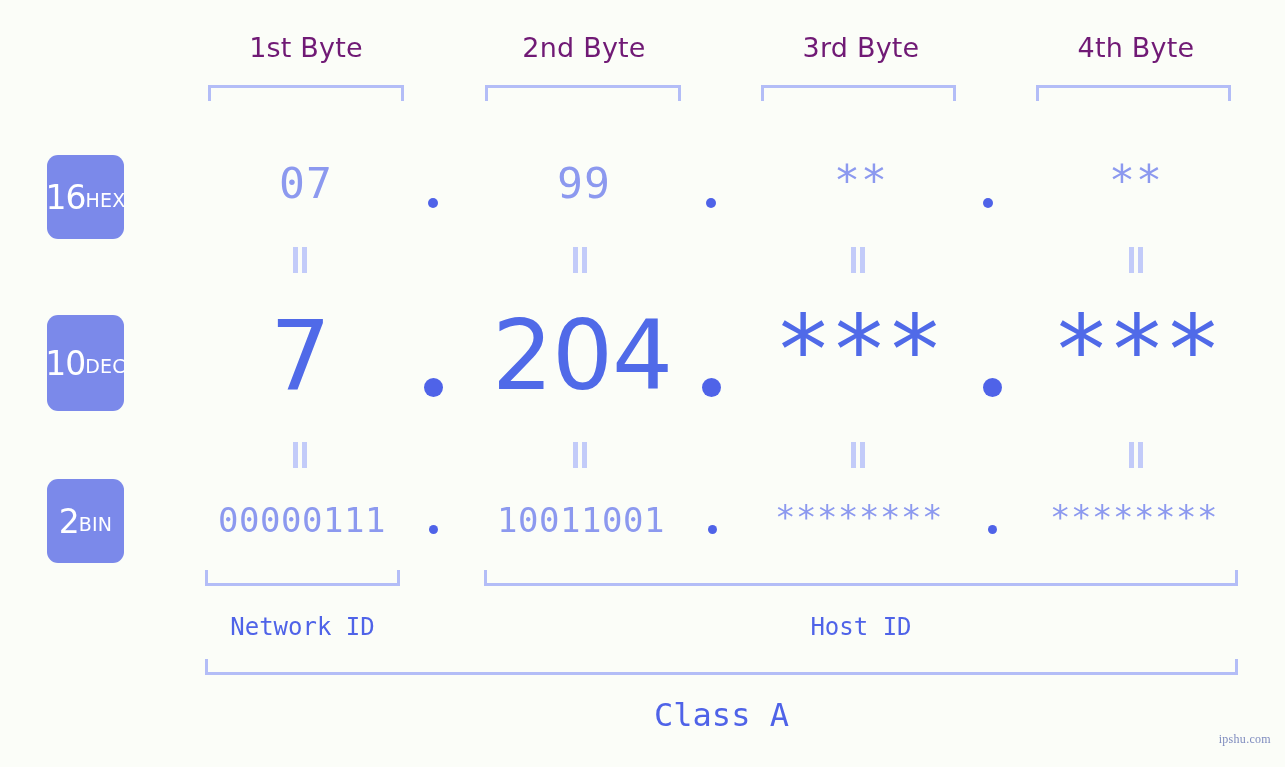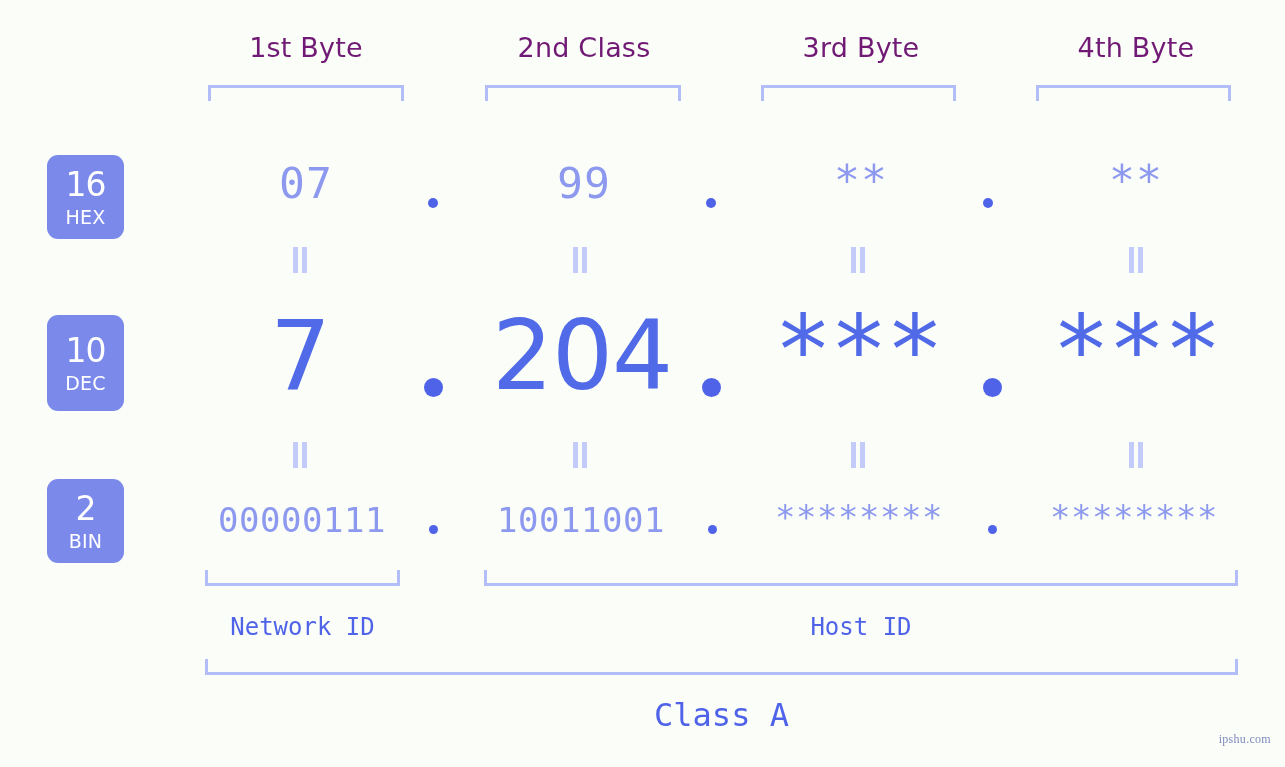--- a/index.html
+++ b/index.html
@@ -49,21 +49,21 @@
   
   .radix-badge {
     position: absolute;
     left: 47px;
     width: 77px;
     background: #7b89ea;
     border-radius: 11px;
     color: #ffffff;
     text-align: center;
     display: flex;
-    flex-direction: column;
+    flex-direction: row;
     align-items: center;
     justify-content: center;
     line-height: 1;
   }
   .radix-badge .num {
     font-size: 33px;
     font-weight: 400;
     letter-spacing: -1px;
   }
   .radix-badge .name {
@@ -177,21 +177,21 @@
     letter-spacing: .3px;
   }
 </style>
 </head>
 <body>
 
 <div class="byte-header" style="left:206px; width:200px;">
   <span>1st Byte</span>
 </div>
 <div class="byte-header" style="left:484px; width:200px;">
-  <span>2nd Class</span>
+  <span>2nd Byte</span>
 </div>
 <div class="byte-header" style="left:761px; width:200px;">
   <span>3rd Byte</span>
 </div>
 <div class="byte-header" style="left:1036px; width:200px;">
   <span>4th Byte</span>
 </div>
 
 <div class="bracket-down" style="left:208px; top:85px; width:196px;"></div>
 <div class="bracket-down" style="left:485px; top:85px; width:196px;"></div>

